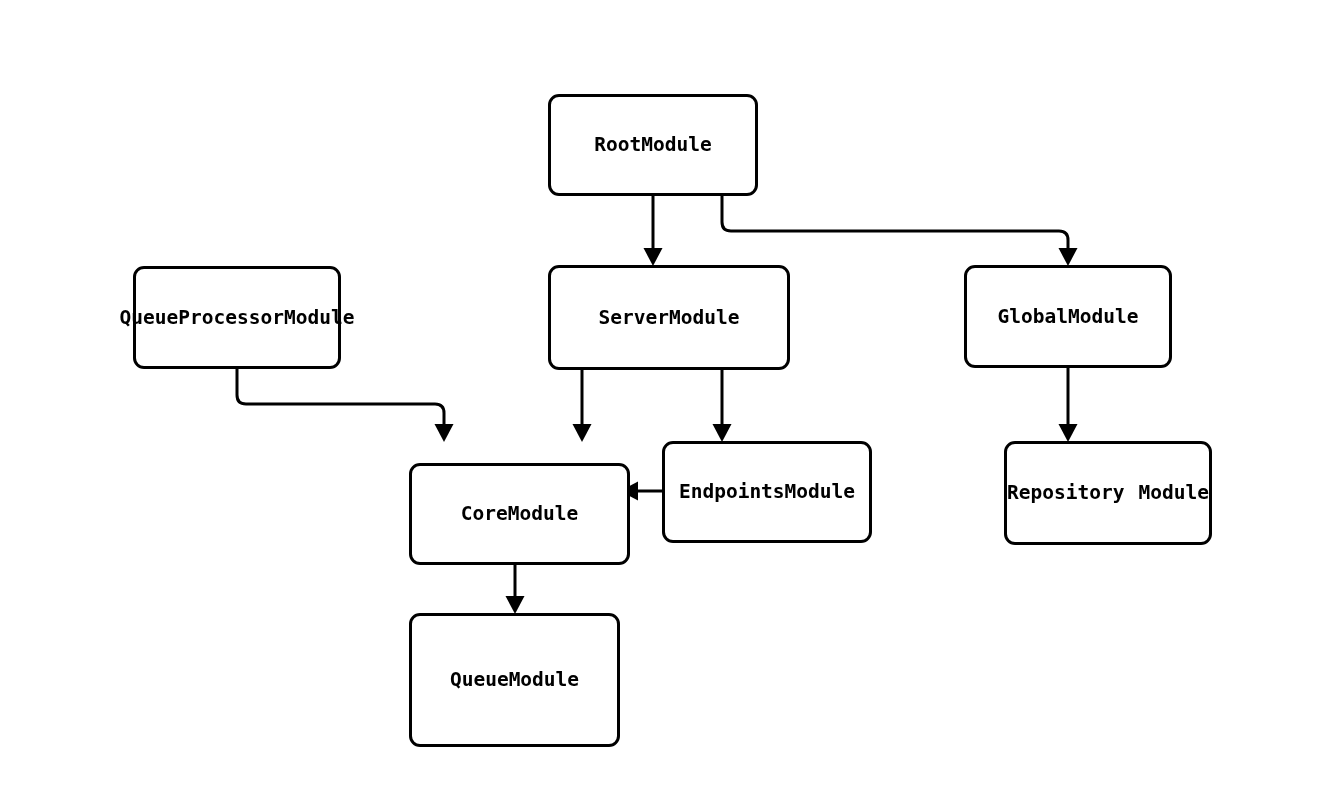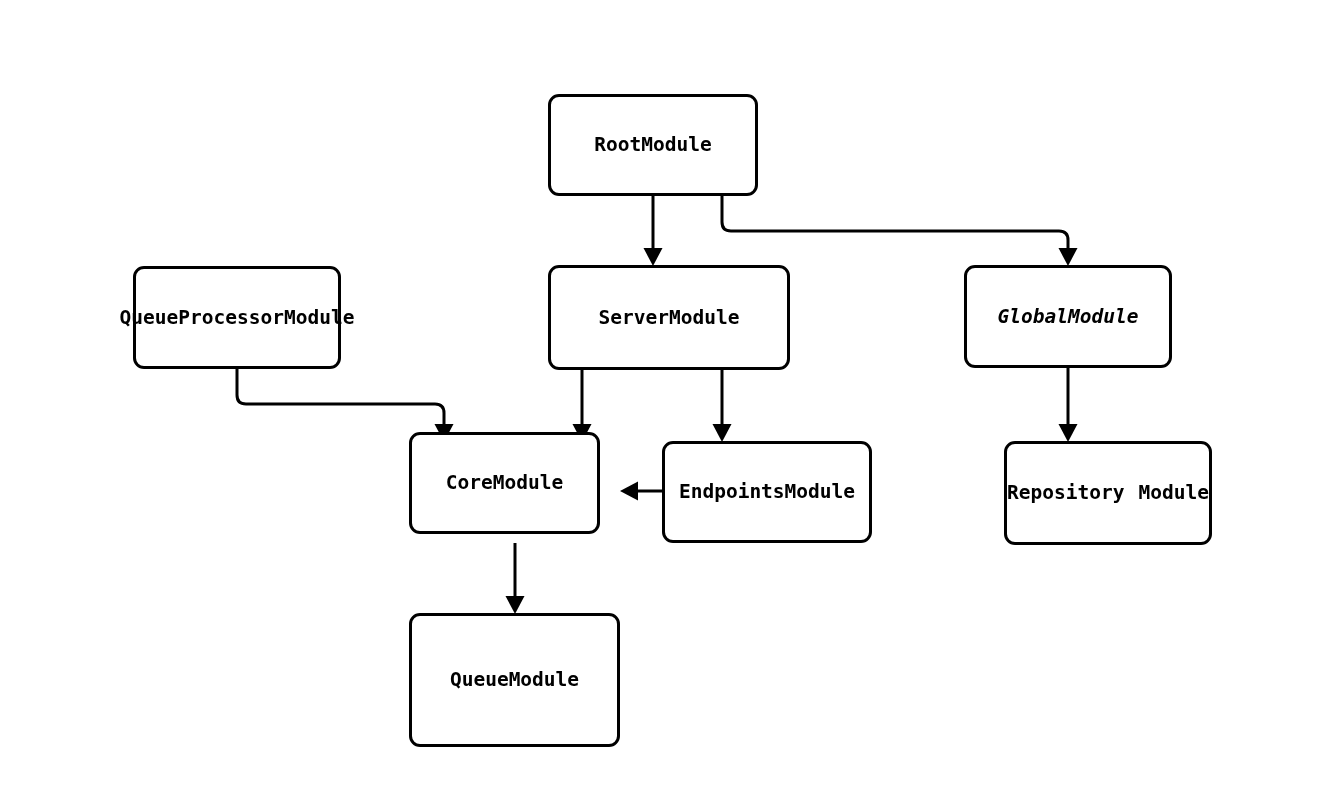--- a/index.html
+++ b/index.html
@@ -106,26 +106,26 @@
   <div class="node" style="left:133px; top:266px; width:208px; height:103px;">
     <div class="node-label">QueueProcessor</div>
     <div class="node-label">Module</div>
   </div>
 
   <div class="node" style="left:548px; top:265px; width:242px; height:105px;">
     <div class="node-label">Server</div>
     <div class="node-label">Module</div>
   </div>
 
-  <div class="node" style="left:964px; top:265px; width:208px; height:103px;font-style:italic;">
+  <div class="node" style="left:964px; top:265px; width:208px; height:103px;">
     <div class="node-label">Global</div>
     <div class="node-label">Module</div>
   </div>
 
-  <div class="node" style="left:409px; top:432px; width:191px; height:102px;align-items:center;">
+  <div class="node" style="left:409px; top:463px; width:221px; height:102px;align-items:center;">
     <div class="node-label">Core</div>
     <div class="node-label">Module</div>
   </div>
 
   <div class="node" style="left:662px; top:441px; width:210px; height:102px;">
     <div class="node-label">Endpoints</div>
     <div class="node-label">Module</div>
   </div>
 
   <div class="node" style="left:1004px; top:441px; width:208px; height:104px;justify-content:space-between;">

